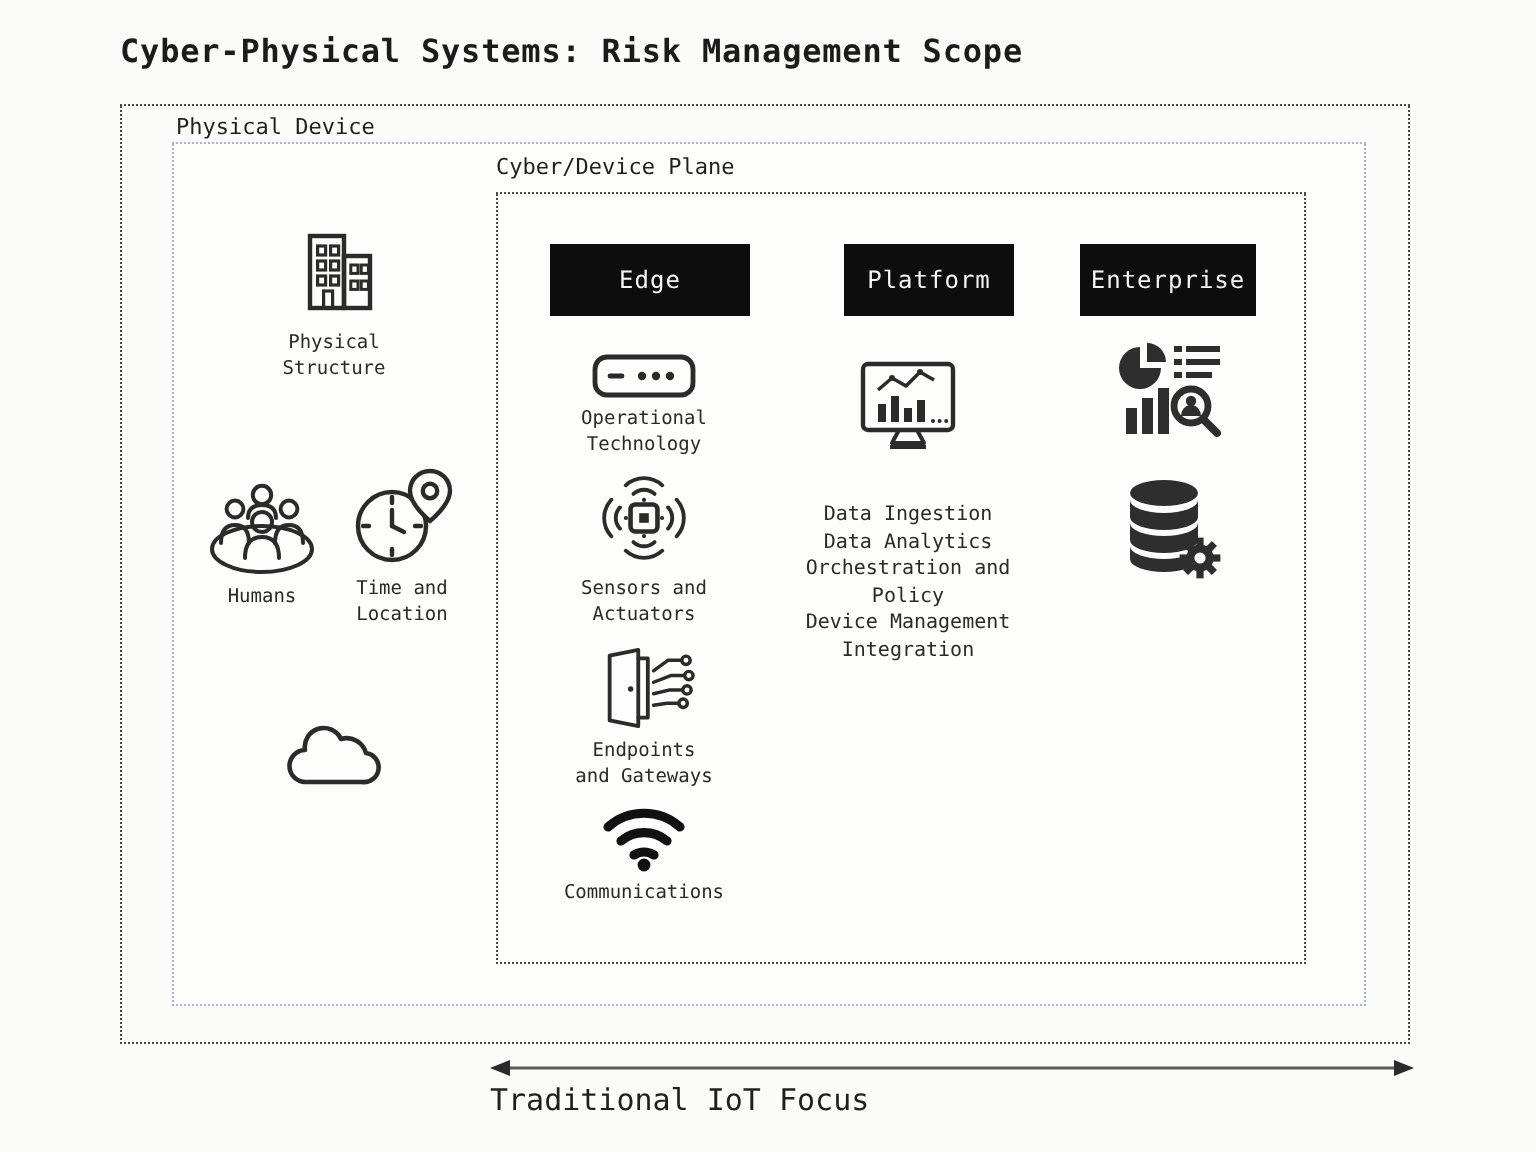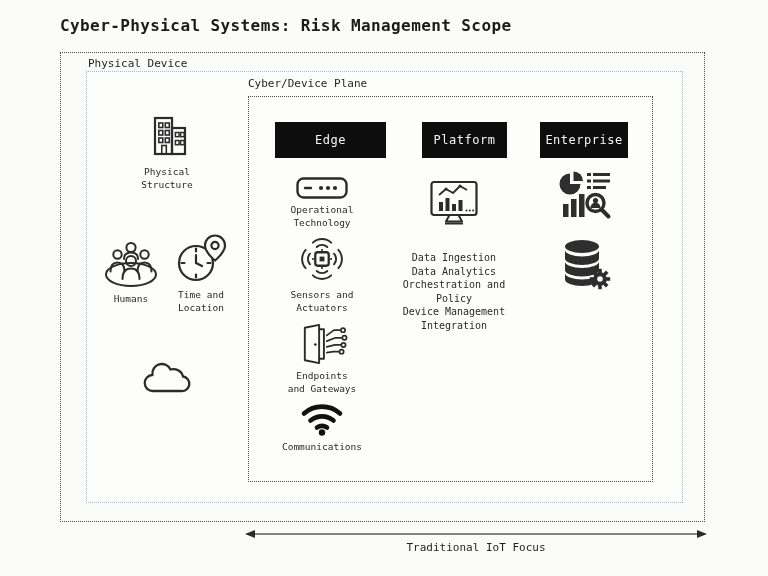--- a/index.html
+++ b/index.html
@@ -46,38 +46,38 @@
     font-size:9.5px; line-height:12.5px; white-space:pre-line; color:#2a2a2a;
     margin-top:5px;
   }
   .biglabel {
     font-size:10px; line-height:13.5px; white-space:pre-line; color:#2a2a2a;
     margin-top:23px;
   }
   .arrow-svg { position:absolute; left:245px; top:528px; }
   .arrow-label {
     position:absolute; left:245px; top:541px; width:462px;
-    text-align:center; font-size:11px; color:#1f1f1f;
+    font-size:15px; color:#1f1f1f;
   }
   svg { display:block; }
 </style>
 </head>
 <body>
 
 <div>
 
   <div class="title">Cyber-Physical Systems: Risk Management Scope</div>
 
   <div class="box outer-box"></div>
   <div class="box blue-box"></div>
   <div class="plane-label" style="left:88px; top:57px;">Physical Device</div>
   <div class="plane-label" style="left:248px; top:77px;">Cyber/Device Plane</div>
   <div class="box cyber-box"></div>
 
-  <div class="hdr" style="left:275px; width:111px;text-align:right;">Edge</div>
+  <div class="hdr" style="left:275px; width:100px;text-align:right;">Edge</div>
   <div class="hdr" style="left:422px; width:85px;">Platform</div>
   <div class="hdr" style="left:540px; width:88px;">Enterprise</div>
 
   <div class="item" style="left:107px; top:113px; width:120px;">
     <svg width="48" height="48" viewBox="0 0 48 48">
       <g fill="none" stroke="#2b2b2b">
         <rect x="12" y="5" width="17" height="36" stroke-width="2.2"></rect>
         <rect x="29" y="15" width="13" height="26" stroke-width="2.2"></rect>
         <rect x="15.8" y="10" width="4" height="4.5" stroke-width="1.6"></rect>
         <rect x="22.3" y="10" width="4" height="4.5" stroke-width="1.6"></rect>

